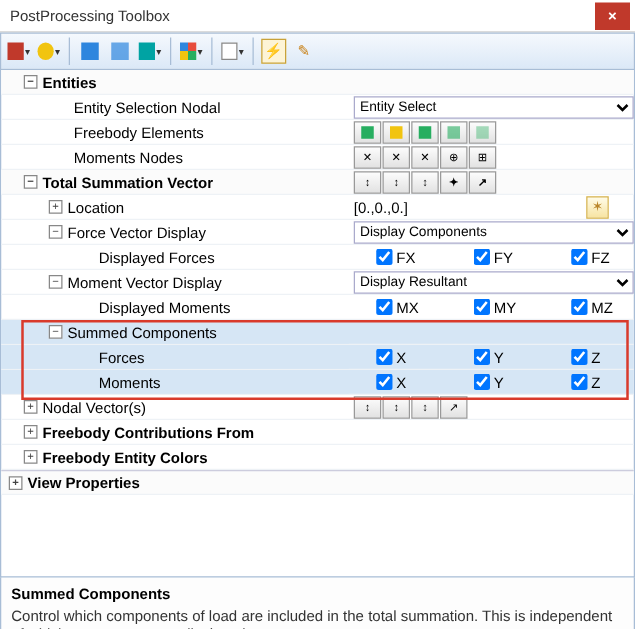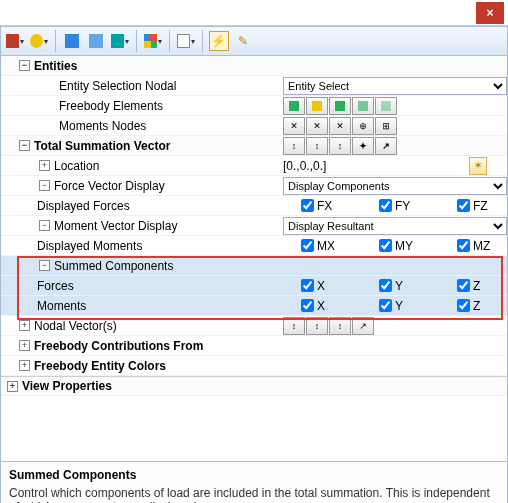--- a/index.html
+++ b/index.html
@@ -81,21 +81,21 @@
     line-height:9px;
     text-align:center;
     margin-right:4px;
     background:#fff;
     color:#444;
     cursor:default;
   }
   .indent1 { padding-left: 18px; }
   .indent2 { padding-left: 38px; }
   .indent3 { padding-left: 58px; }
-  .indent4 { padding-left: 36px; }
+  .indent4 { padding-left: 78px; }
   .dropdown {
     height:18px;
     font-size:11px;
     width: 100%;
     border:1px solid #aac;
     background:#fff;
   }
   .iconstrip { display:flex; gap:1px; }
   .mini {
     width:22px; height:18px;
@@ -148,20 +148,21 @@
     background:linear-gradient(#fffbe7,#f7e4a2);
     color:#b9852a;
     font-size:11px;
     display:flex; align-items:center; justify-content:center;
   }
 </style>
 </head>
 <body>
 
 <div class="titlebar">
+  <span>PostProcessing Toolbox</span>
   <span class="spacer"></span>
   <span class="close">×</span>
 </div>
 
 <div class="toolbar">
   <span class="tb-btn">
       <span class="g-sq g-red"></span>
       <span class="arrow">▾</span>
     </span>
   <span class="tb-btn">

